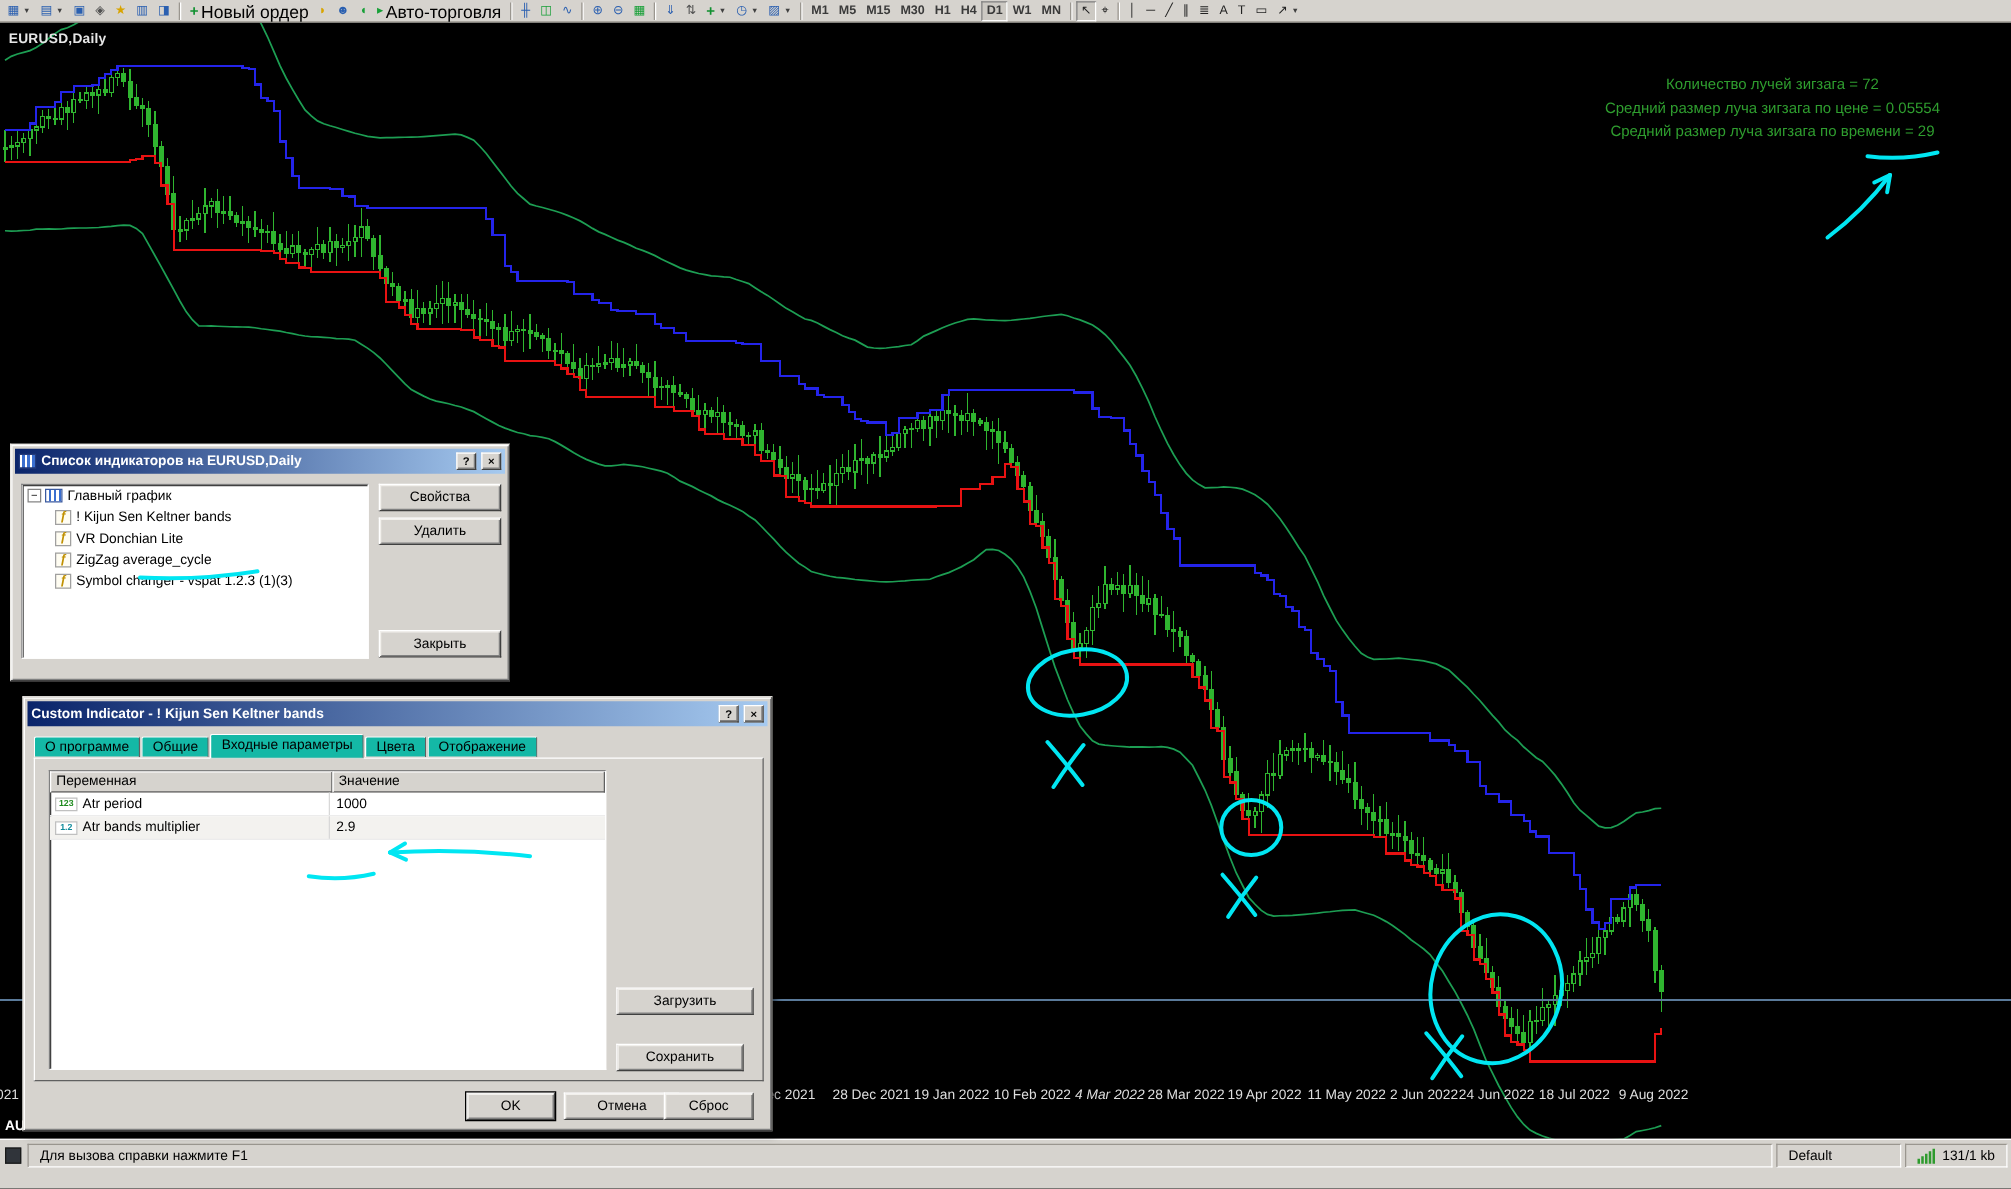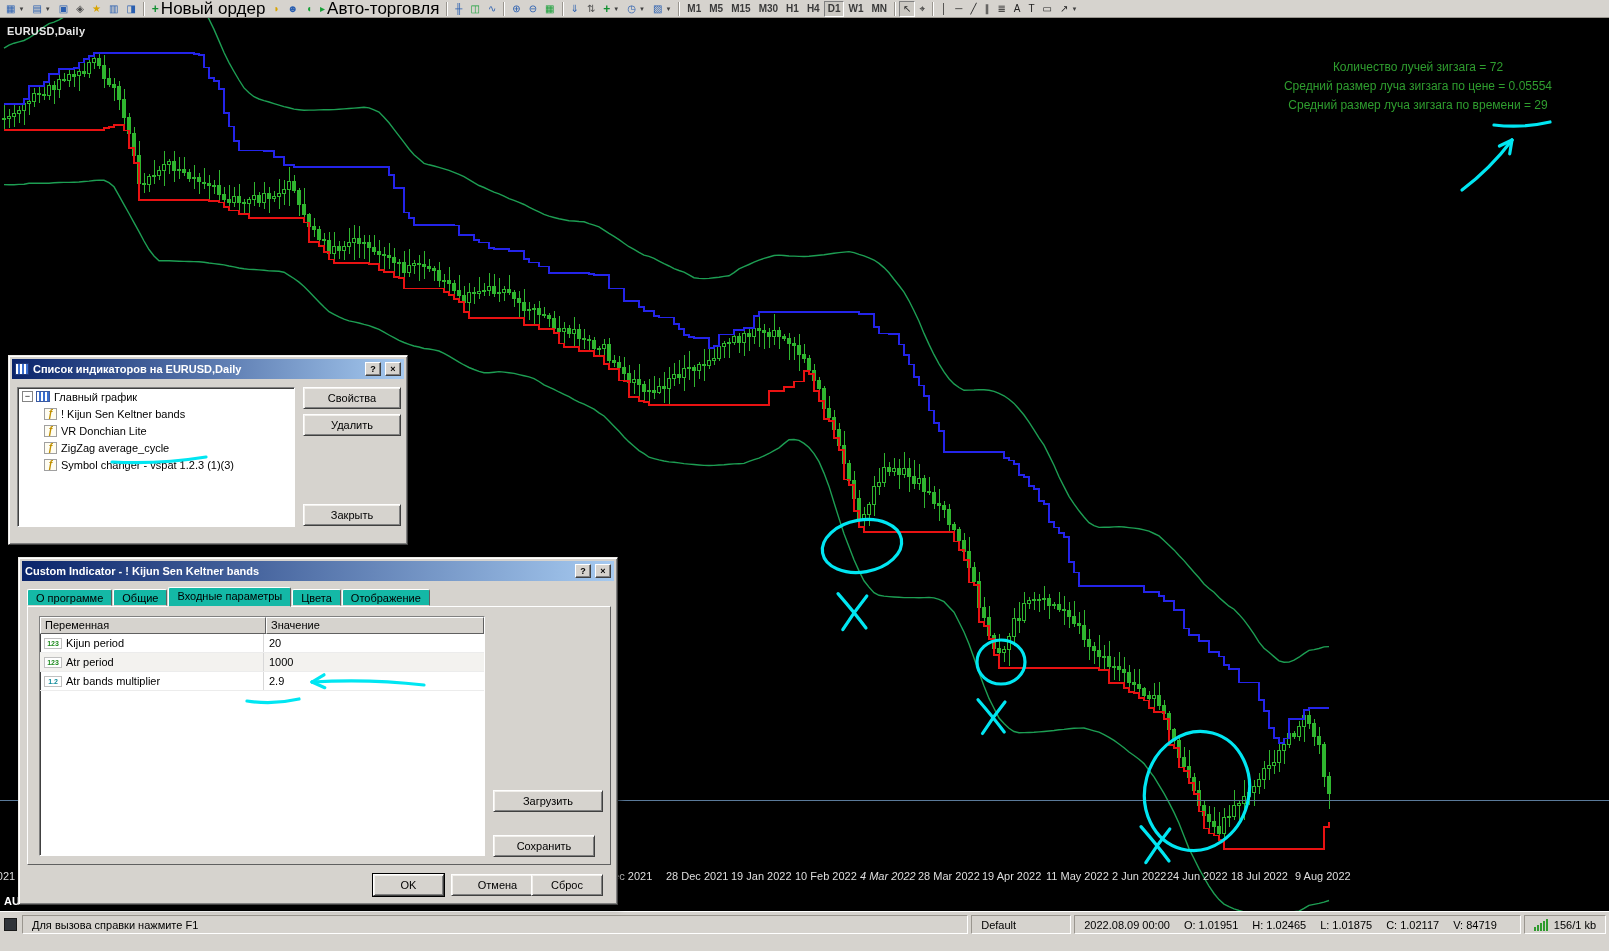--- a/index.html
+++ b/index.html
@@ -7,21 +7,21 @@
     font-family:"Liberation Sans",sans-serif;font-size:11px;color:#000}
   #app{position:relative;width:1609px;height:951px;background:#000}
 
   
   .toolbar{position:absolute;left:0;top:0;width:1609px;height:18px;background:#d6d3ce;
     border-bottom:1px solid #9a968f;display:flex;align-items:center;padding:0 2px;z-index:6;white-space:nowrap}
   .tb-btn{height:16px;display:inline-flex;align-items:center;gap:2px;padding:0 3px;
     border:1px solid transparent;cursor:default}
   .tb-btn.active{border-color:#808080 #ffffff #ffffff #808080;background:#ccc9c3}
   .tb-glyph{font-size:10px;line-height:10px}
-  .tb-label{font-size:17px;color:#000}
+  .tb-label{font-size:14px;color:#000}
   .tb-dd{font-size:6px;color:#404040;margin-left:1px}
   .tb-tf .tb-label{font-size:10px;font-weight:bold;color:#3a3a3a}
   .tb-sep{display:inline-block;width:0;height:14px;border-left:1px solid #9a968f;border-right:1px solid #ffffff;margin:0 3px}
 
   
   .chart{position:absolute;left:0;top:18px;width:1609px;height:893px;background:#000;overflow:hidden;z-index:1}
   .symbol-label{position:absolute;left:7px;top:7px;color:#e6e6e6;font-size:11px;font-weight:bold;letter-spacing:.2px}
   .comments{position:absolute;top:40px;right:57px;text-align:center;line-height:19px;font-size:12px}
   .date-axis span{position:absolute;top:852px;color:#dedede;font-size:11px;white-space:nowrap}
   .au-label{position:absolute;left:4px;top:877px;color:#ffffff;font-weight:bold;font-size:11px}
@@ -857,27 +857,20 @@
     <div class="tab-frame"></div>
     <div class="param-table">
       <div class="tbl-hdr">
         <div class="hcell" style="width:226px">Переменная</div>
         <div class="hcell" style="flex:1">Значение</div>
       </div>
       <div id="param-rows">
           <div class="trow">
             <div class="tcell-name">
               <span class="p-ico" style="color: rgb(29, 138, 29);">123</span>
-              <span>Kijun period</span>
-            </div>
-            <div class="tcell-val">20</div>
-          </div>
-          <div class="trow">
-            <div class="tcell-name">
-              <span class="p-ico" style="color: rgb(29, 138, 29);">123</span>
               <span>Atr period</span>
             </div>
             <div class="tcell-val">1000</div>
           </div>
           <div class="trow">
             <div class="tcell-name">
               <span class="p-ico" style="color: rgb(13, 138, 154);">1.2</span>
               <span>Atr bands multiplier</span>
             </div>
             <div class="tcell-val">2.9</div>
@@ -909,32 +902,24 @@
       <path d="M1005 702Q993 717 982.5 733.5" stroke="#00e6f2" stroke-width="3.2" fill="none" stroke-linecap="round"></path>
       <ellipse cx="1197" cy="791" rx="52" ry="60" transform="rotate(15 1197 791)" stroke="#00e6f2" stroke-width="3.2" fill="none"></ellipse>
       <path d="M1141 826.6Q1157 845 1169 861" stroke="#00e6f2" stroke-width="3.2" fill="none" stroke-linecap="round"></path>
       <path d="M1169.8 829Q1157 845 1145.8 862.6" stroke="#00e6f2" stroke-width="3.2" fill="none" stroke-linecap="round"></path>
     </svg>
 
   <div class="statusbar">
     <span class="sb-ico"></span>
     <span class="sb-seg sb-help">Для вызова справки нажмите F1</span>
     <span class="sb-seg" style="min-width:100px">Default</span>
-    <span class="sb-seg sb-data">
-      <span>2022.08.09 00:00</span>
-      <span>O: 1.01951</span>
-      <span>H: 1.02465</span>
-      <span>L: 1.01875</span>
-      <span>C: 1.02117</span>
-      <span>V: 84719</span>
-    </span>
     <span class="sb-seg">
       <span class="conn-bars">
           <i></i>
           <i></i>
           <i></i>
           <i></i>
           <i></i>
         </span>
-      <span>156/1 kb</span>
+      <span>131/1 kb</span>
     </span>
   </div>
 </div>
 
 </body></html>

